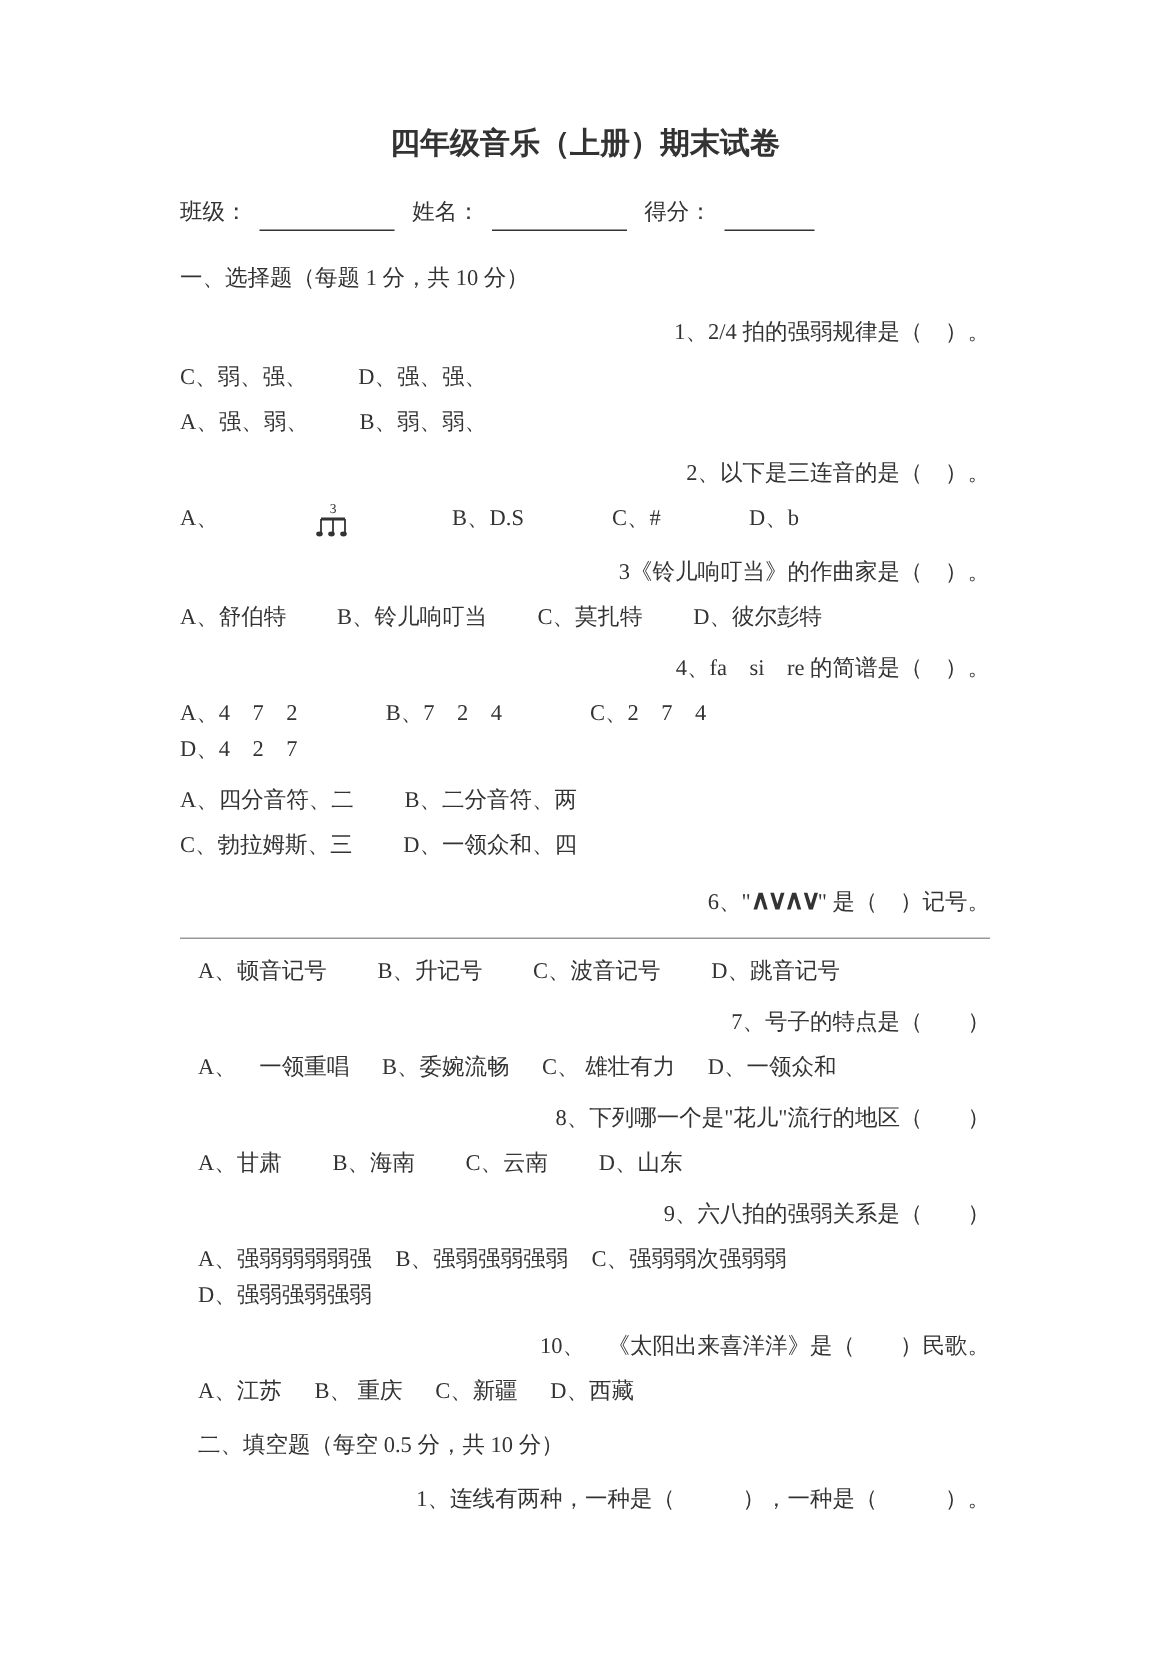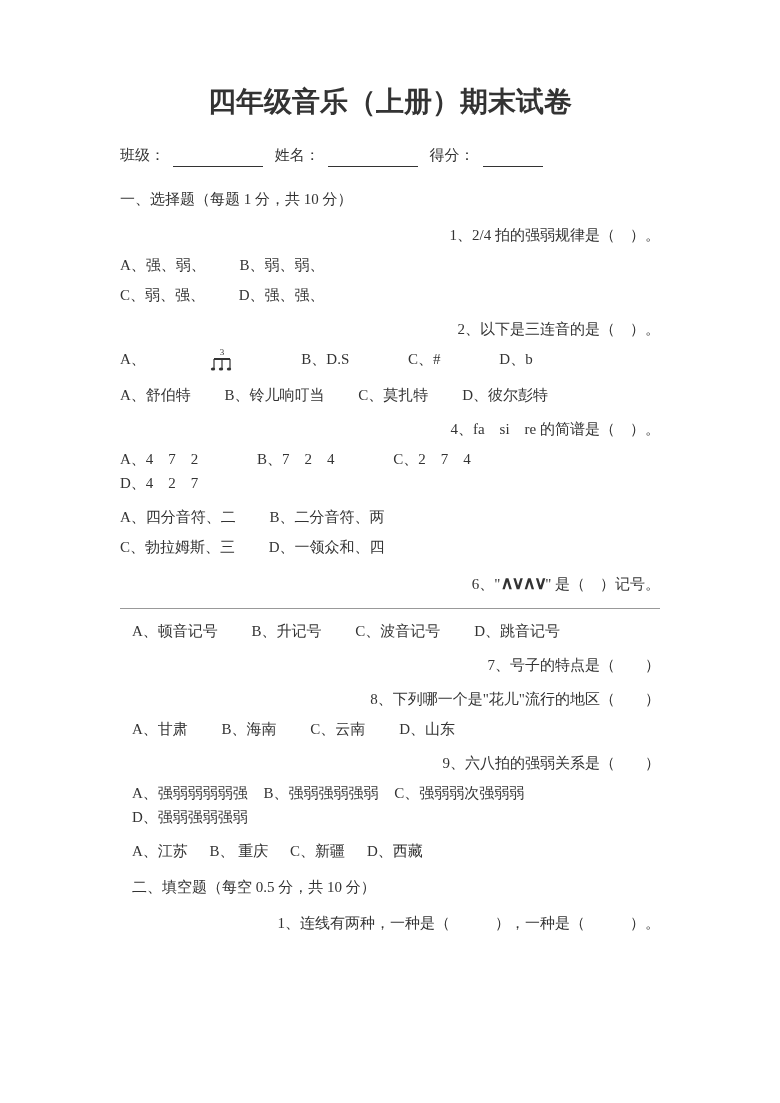--- a/index.html
+++ b/index.html
@@ -12,21 +12,21 @@
       height: 1103px;
       background: #fff;
       font-family: "SimSun", "宋体", serif;
       font-size: 15px;
       color: #333;
       padding: 80px 120px 60px 120px;
       line-height: 1.6;
     }
     .title {
       text-align: center;
-      font-size: 28px;
+      font-size: 20px;
       font-weight: bold;
       margin-bottom: 18px;
       font-family: "SimHei", "黑体", sans-serif;
     }
     .header-line {
       margin-bottom: 20px;
     }
     .header-line span {
       margin-right: 8px;
     }
@@ -95,26 +95,26 @@
   <span>班级：</span><span class="underline"></span>
   <span>姓名：</span><span class="underline"></span>
   <span>得分：</span><span class="underline short"></span>
 </div>
 
 <div class="section-title">一、选择题（每题 1 分，共 10 分）</div>
 
 <div class="question">
   <div class="question-text">1、2/4 拍的强弱规律是（　）。</div>
   <div class="options">
+    <span>C、弱、强、</span>
+    <span>D、强、强、</span>
+  </div>
+  <div class="options">
     <span>A、强、弱、</span>
     <span>B、弱、弱、</span>
-  </div>
-  <div class="options">
-    <span>C、弱、强、</span>
-    <span>D、强、强、</span>
   </div>
 </div>
 
 <div class="question">
   <div class="question-text">2、以下是三连音的是（　）。</div>
   <div class="options wide">
     <span><span>A、</span>
       <svg class="triplet-svg" width="30" height="26" viewBox="0 0 30 26">
         <text x="13" y="8" font-size="9" text-anchor="middle" fill="#333">3</text>
         <line x1="5" y1="22" x2="5" y2="12" stroke="#333" stroke-width="1.2"></line>
@@ -126,20 +126,21 @@
         <ellipse cx="20" cy="22" rx="2.2" ry="1.6" fill="#333"></ellipse>
       </svg>
     </span>
     <span>B、D.S</span>
     <span>C、#</span>
     <span>D、b</span>
   </div>
 </div>
 
 <div class="question">
+  <div class="question-text">3《铃儿响叮当》的作曲家是（　）。</div>
   <div class="options">
     <span>A、舒伯特</span>
     <span>B、铃儿响叮当</span>
     <span>C、莫扎特</span>
     <span>D、彼尔彭特</span>
   </div>
 </div>
 
 <div class="question">
   <div class="question-text">4、fa　si　re 的简谱是（　）。</div>
@@ -176,20 +177,26 @@
   <div class="options">
     <span>A、顿音记号</span>
     <span>B、升记号</span>
     <span>C、波音记号</span>
     <span>D、跳音记号</span>
   </div>
 </div>
 
 <div class="question">
   <div class="question-text">7、号子的特点是（　　）</div>
+  <div class="options narrow">
+    <span>A、　一领重唱</span>
+    <span>B、委婉流畅</span>
+    <span>C、 雄壮有力</span>
+    <span>D、一领众和</span>
+  </div>
 </div>
 
 <div class="question">
   <div class="question-text">8、下列哪一个是"花儿"流行的地区（　　）</div>
   <div class="options">
     <span>A、甘肃</span>
     <span>B、海南</span>
     <span>C、云南</span>
     <span>D、山东</span>
   </div>
@@ -199,20 +206,21 @@
   <div class="question-text">9、六八拍的强弱关系是（　　）</div>
   <div class="options q9-opts">
     <span>A、强弱弱弱弱强</span>
     <span>B、强弱强弱强弱</span>
     <span>C、强弱弱次强弱弱</span>
     <span>D、强弱强弱强弱</span>
   </div>
 </div>
 
 <div class="question">
+  <div class="question-text">10、　《太阳出来喜洋洋》是（　　）民歌。</div>
   <div class="options narrow">
     <span>A、江苏</span>
     <span>B、 重庆</span>
     <span>C、新疆</span>
     <span>D、西藏</span>
   </div>
 </div>
 
 <div class="section-title">二、填空题（每空 0.5 分，共 10 分）</div>
 

